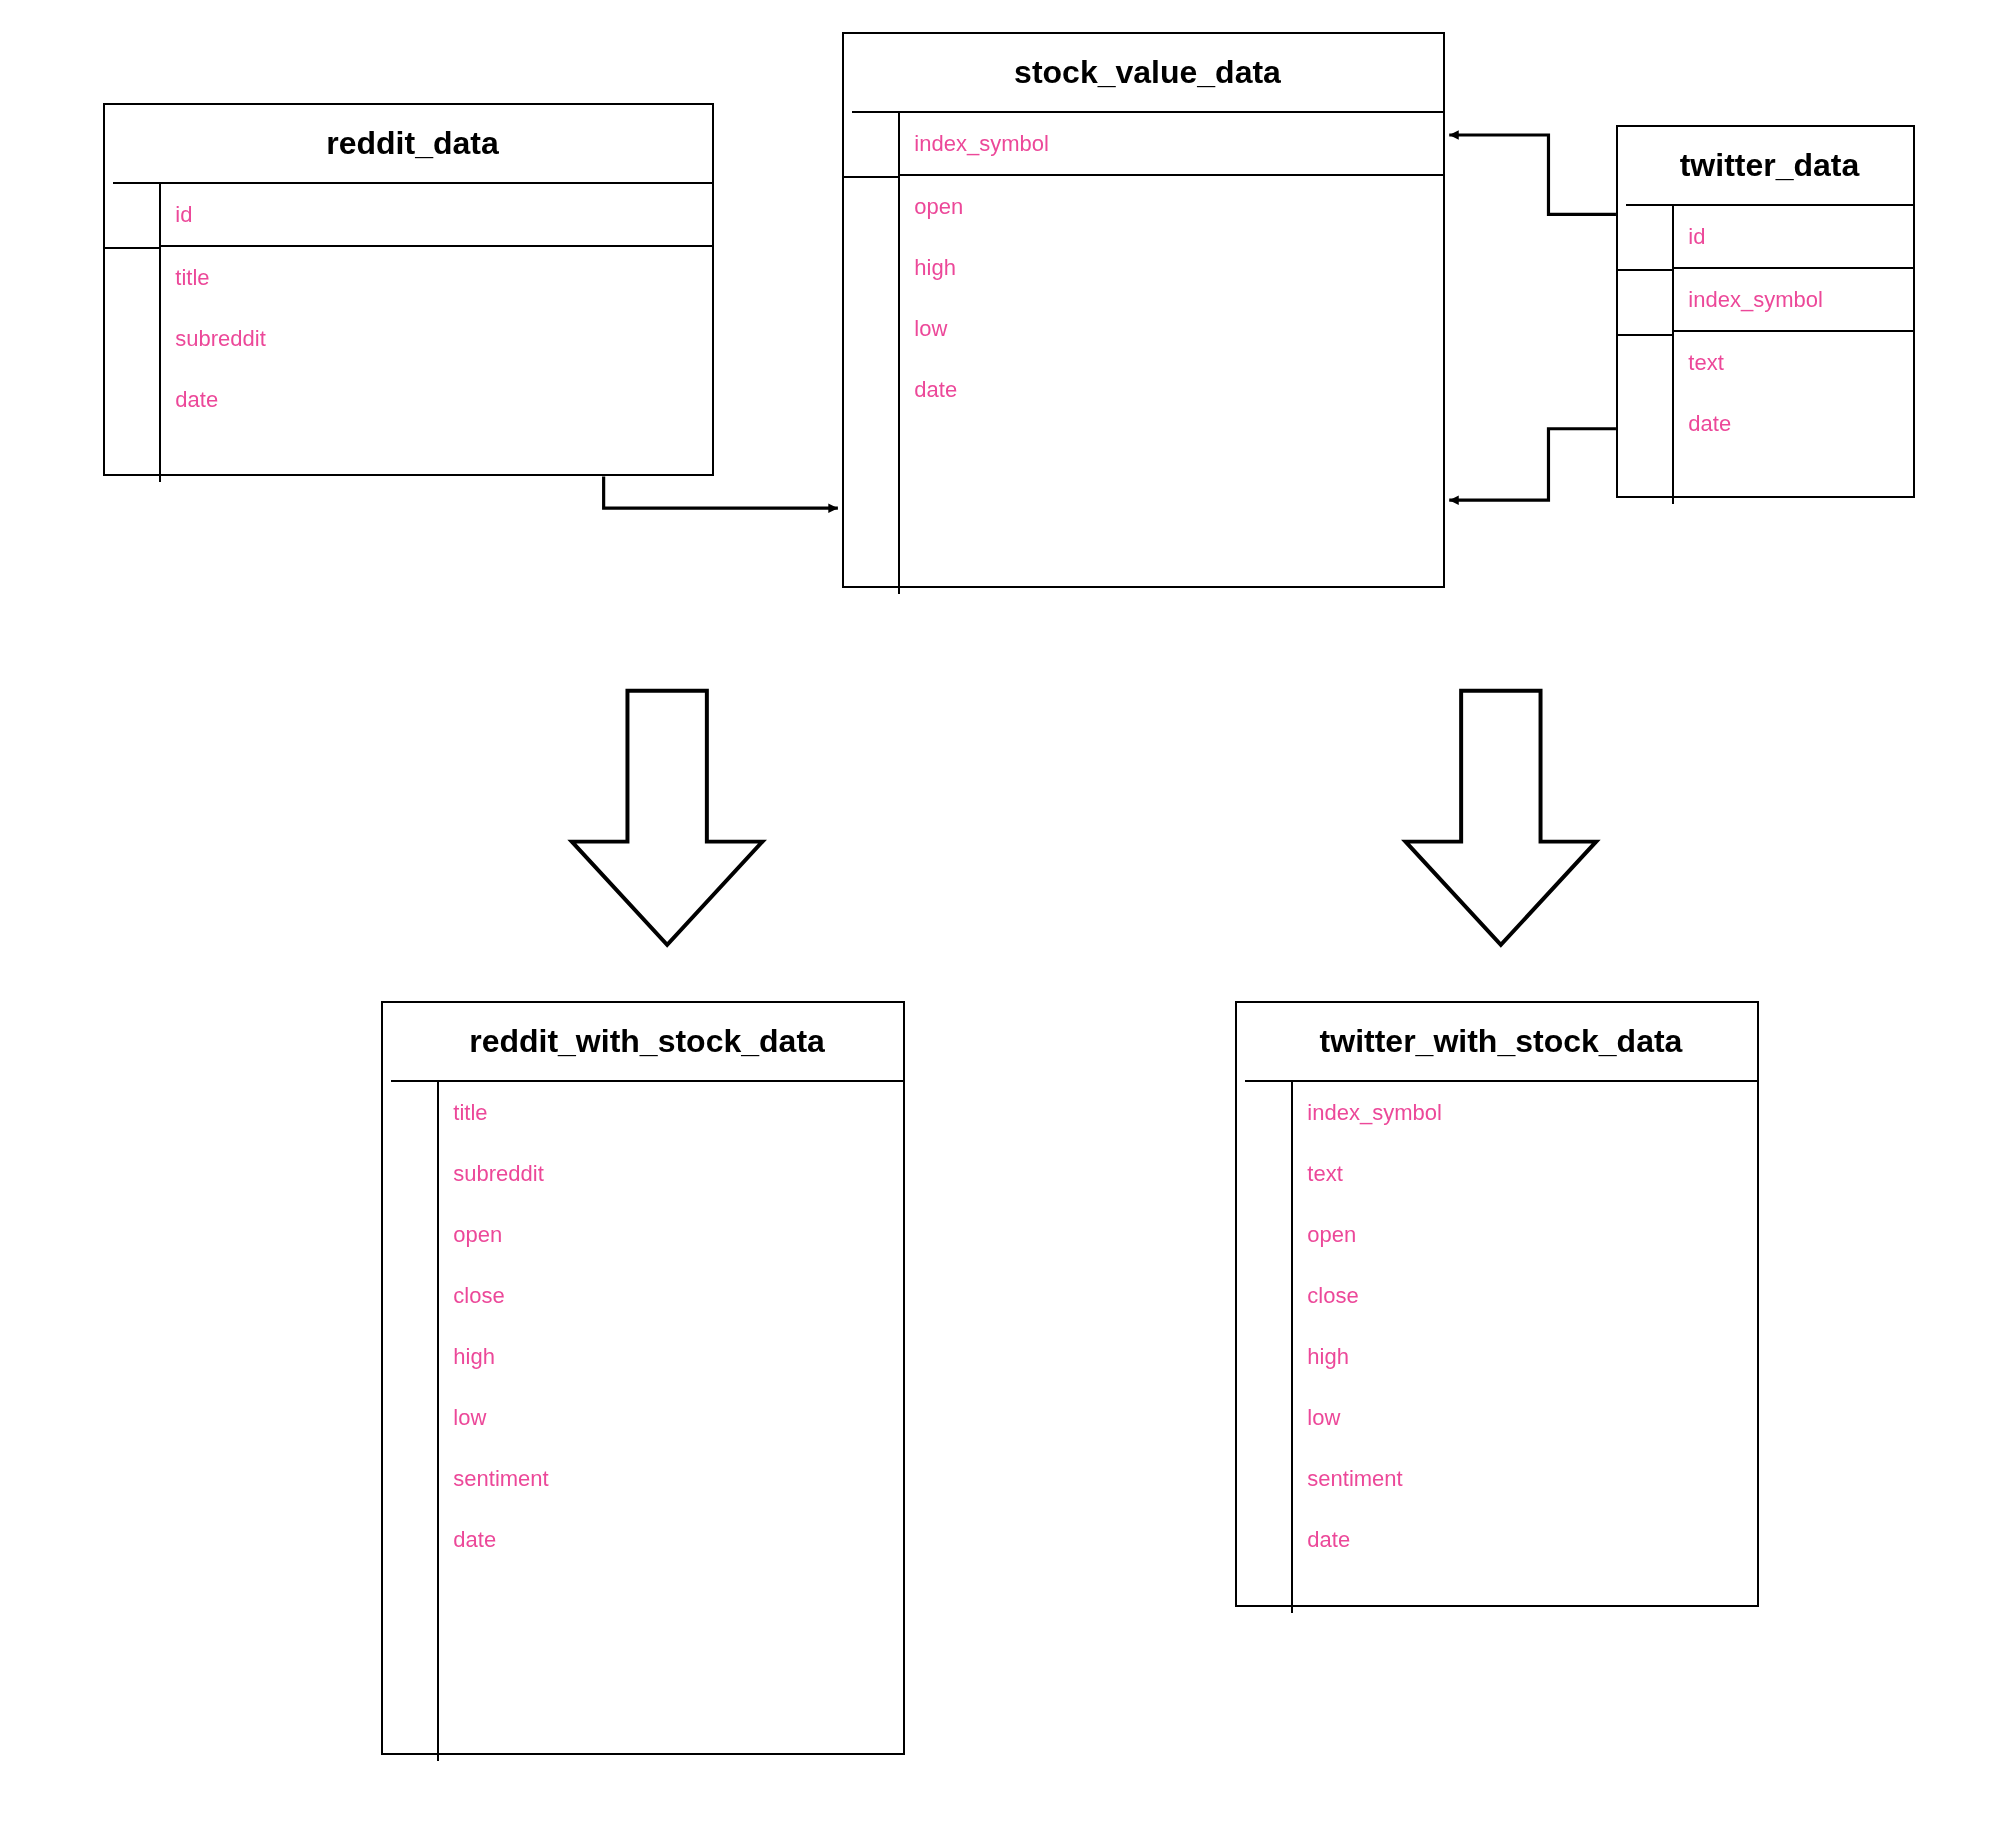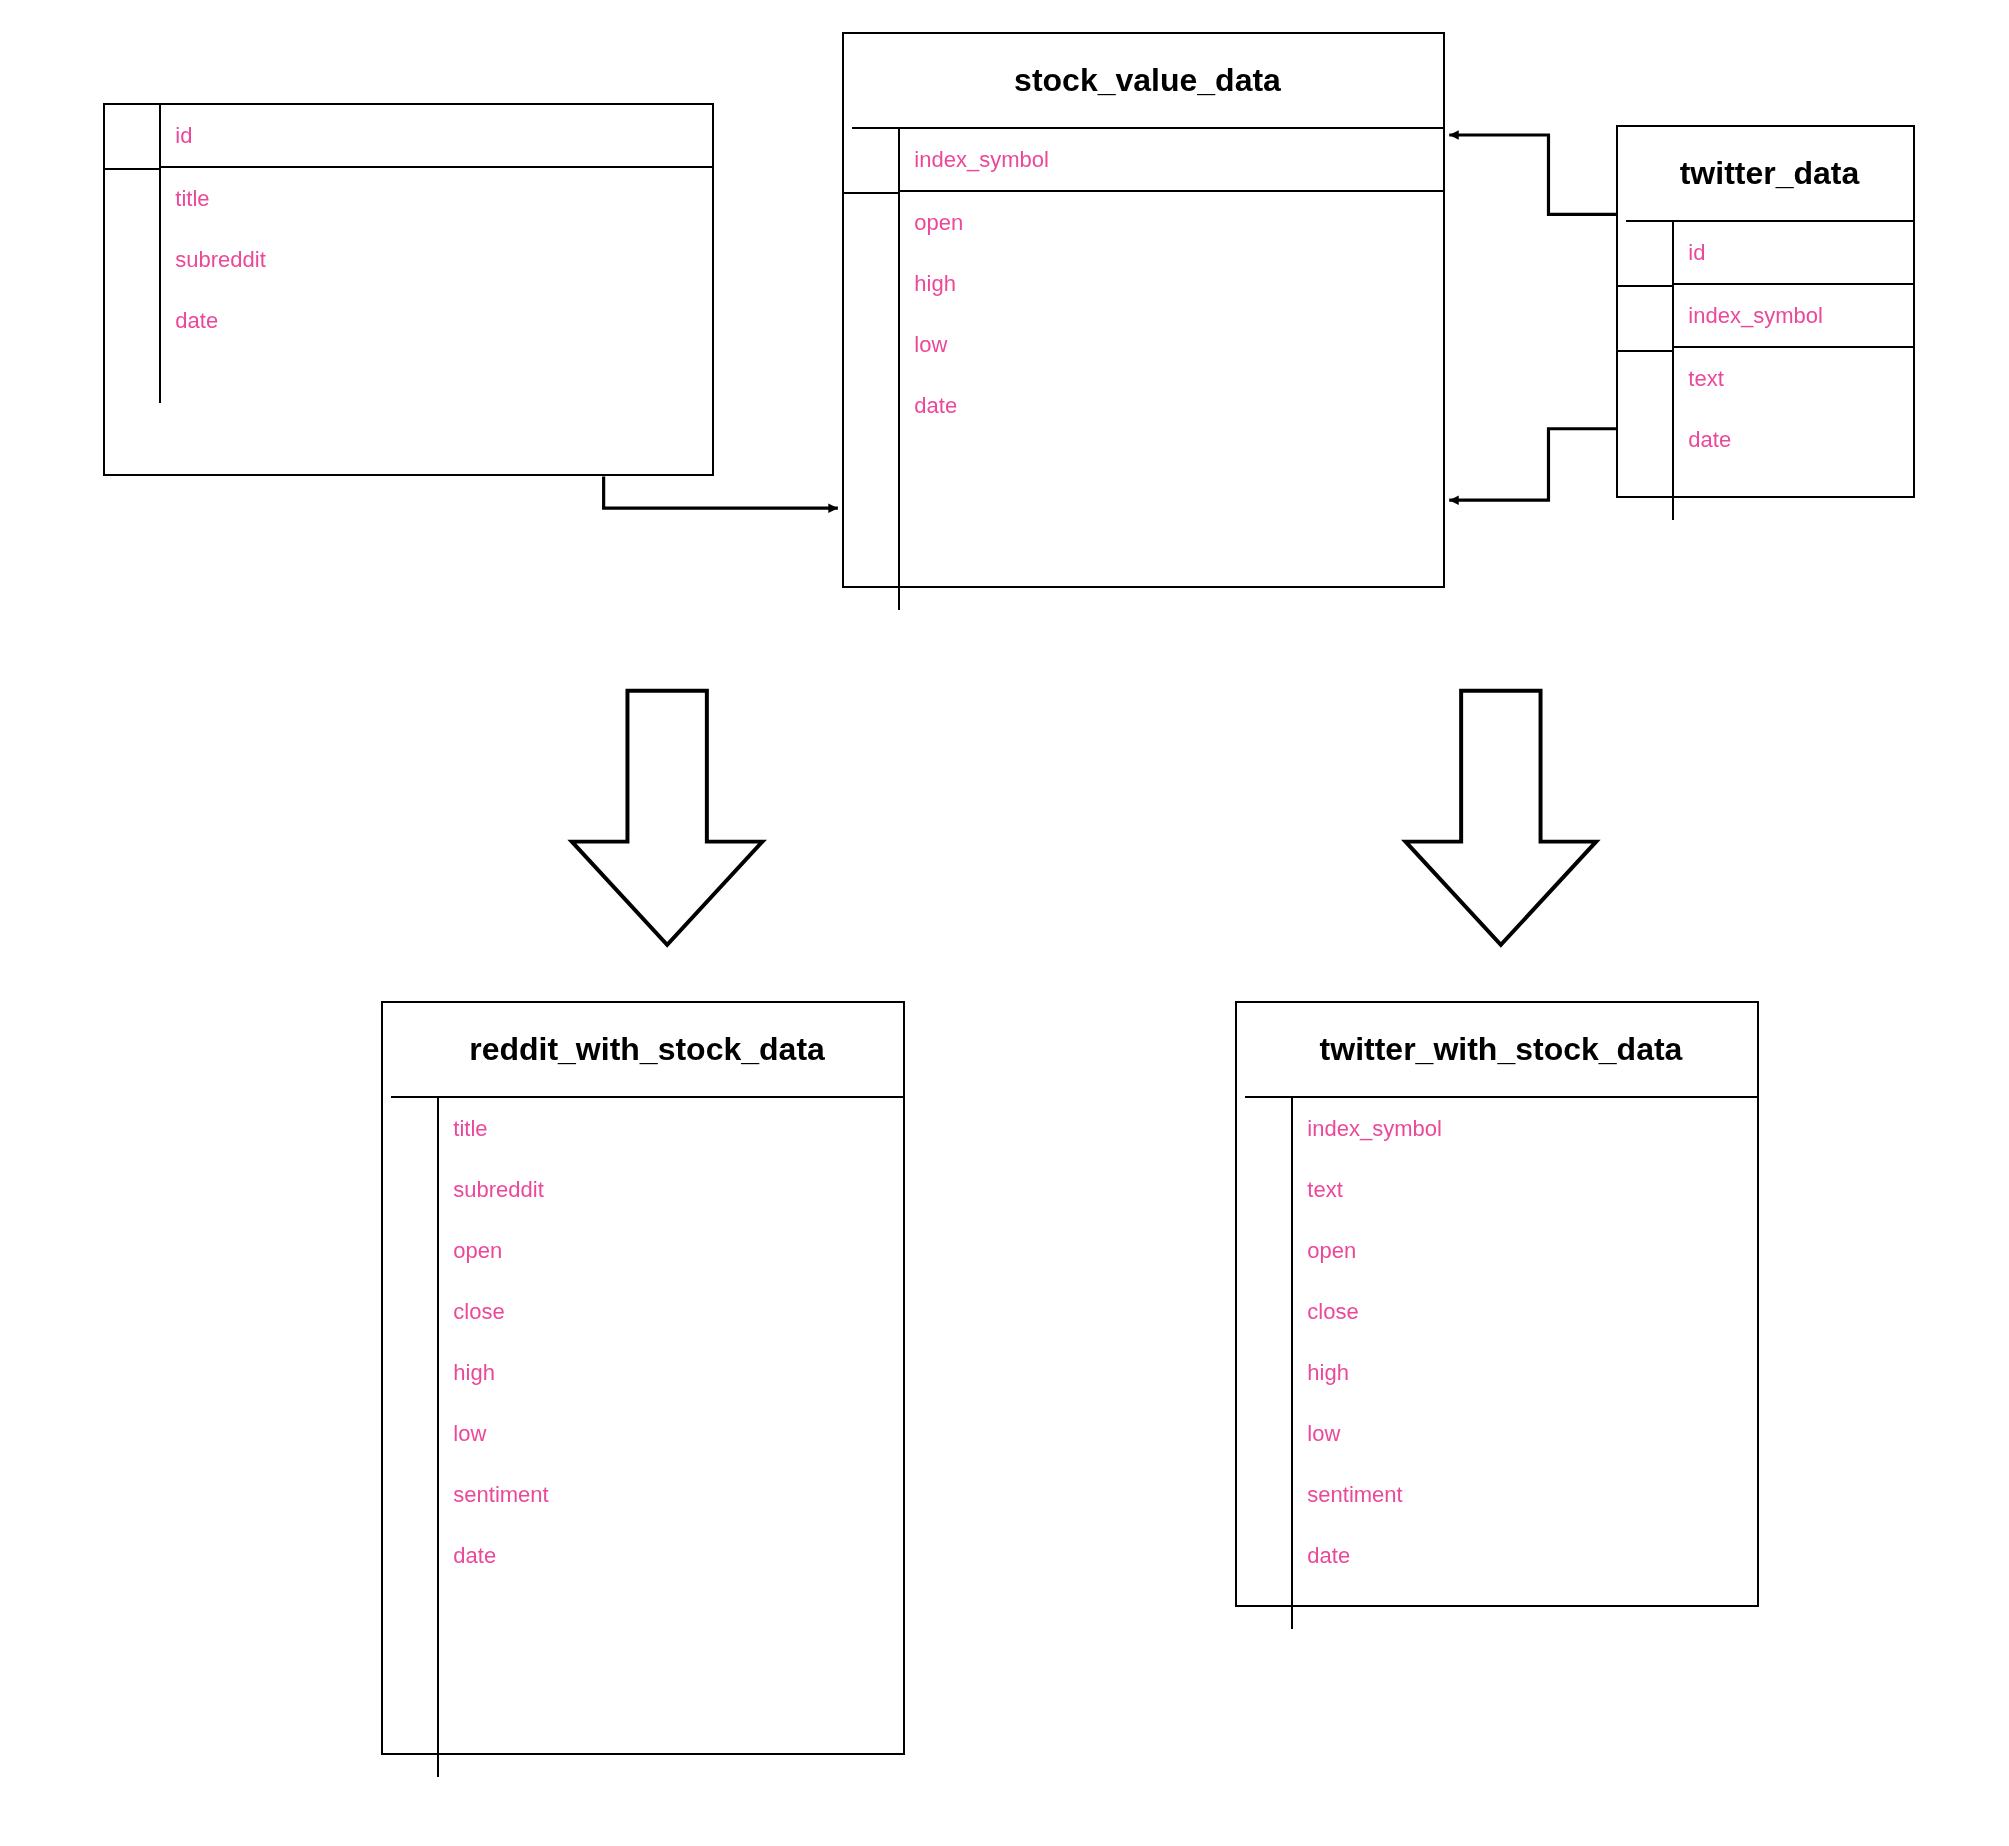--- a/index.html
+++ b/index.html
@@ -16,21 +16,21 @@
   .entity {
     position: absolute;
     border: 2.4px solid #000000;
     background: #ffffff;
     box-sizing: border-box;
   }
   .entity-title {
     text-align: center;
     font-weight: bold;
     font-size: 32px;
-    padding: 28px 8px;
+    padding: 20px 8px;
     border-bottom: 2.4px solid #000000;
     color: #000000;
     margin-left: 8px;
   }
   .entity-body {
     position: relative;
     height: calc(100% - 71px);
   }
   .key-col {
     position: absolute;
@@ -70,20 +70,21 @@
     height: 1846px;
     pointer-events: none;
   }
 </style>
 </head>
 <body>
 
 <div class="canvas">
 
   <div class="entity" style="left:103px; top:103px; width:611px; height:373px;">
+    <div class="entity-title">reddit_data</div>
     <div class="entity-body">
       <div class="key-col">
         <div class="key-cell"></div>
       </div>
       <div class="fields">
         <div class="field key-row">id</div>
         <div class="field">title</div>
         <div class="field">subreddit</div>
         <div class="field">date</div>
       </div>

